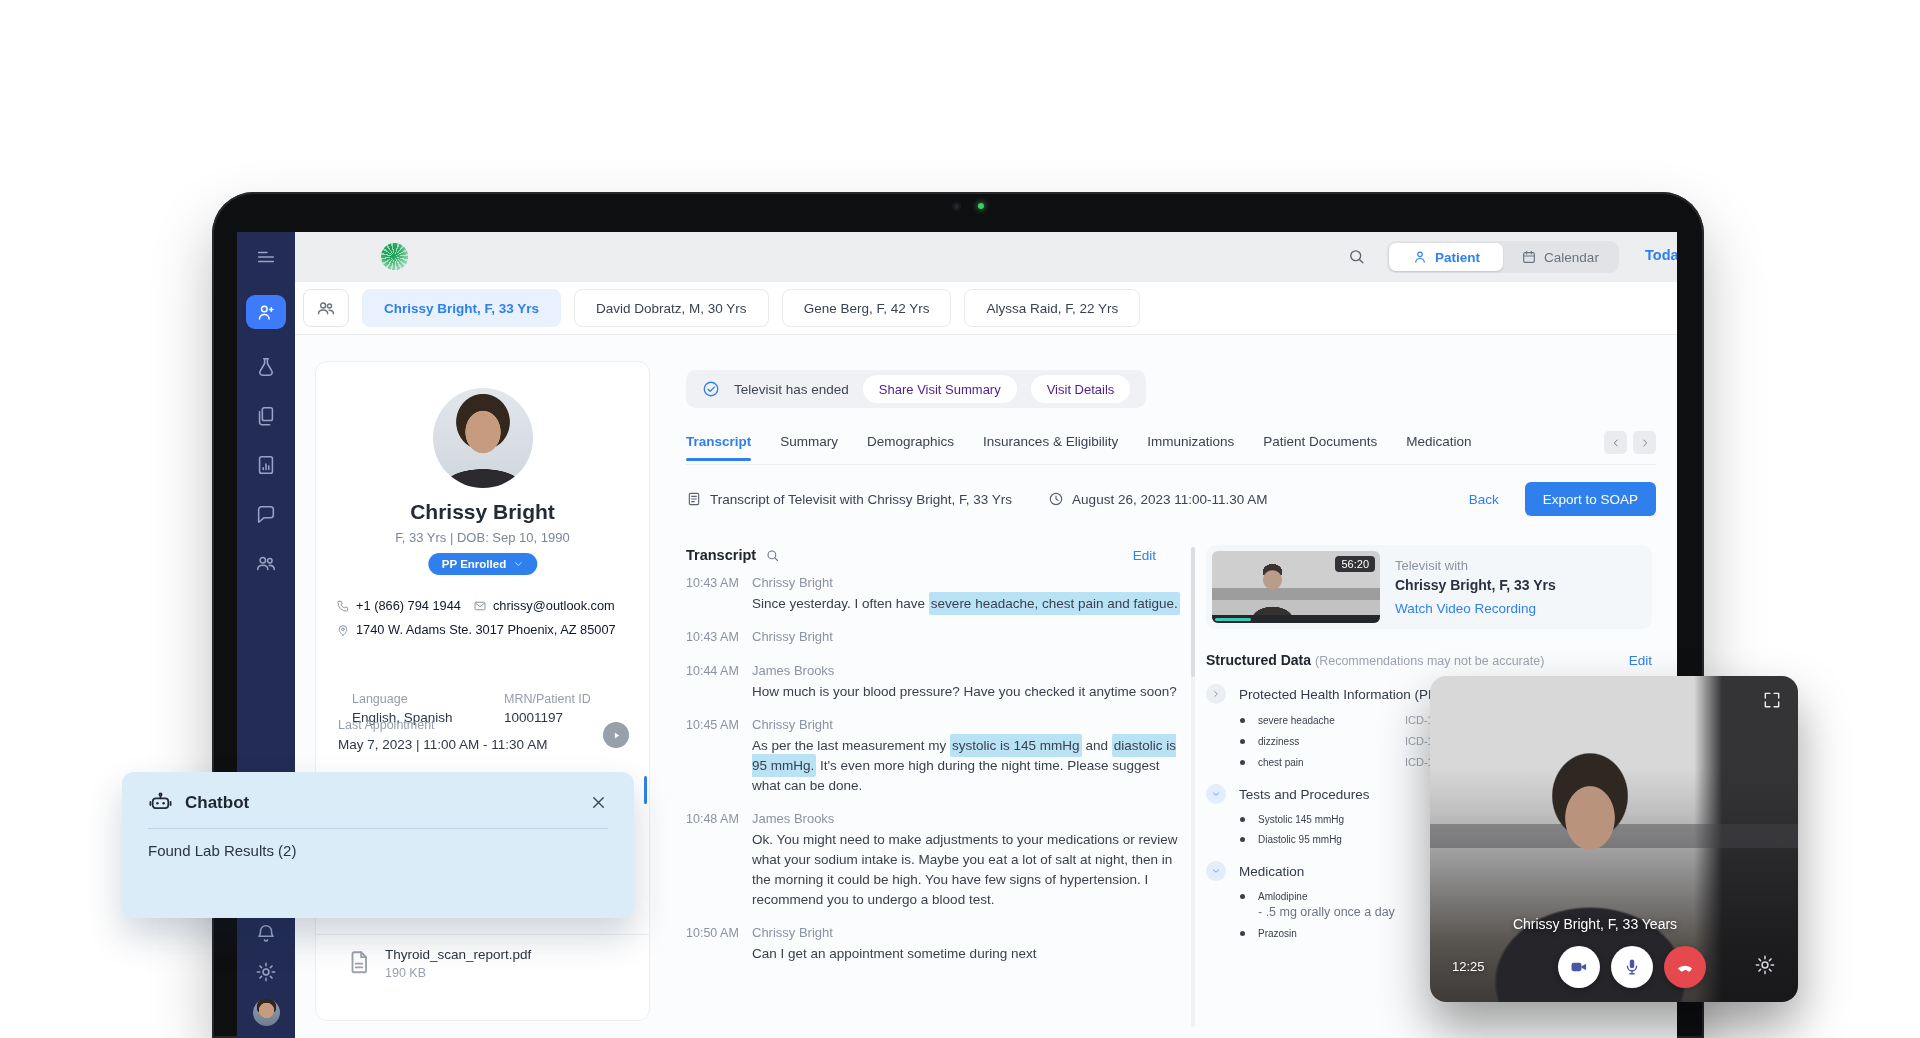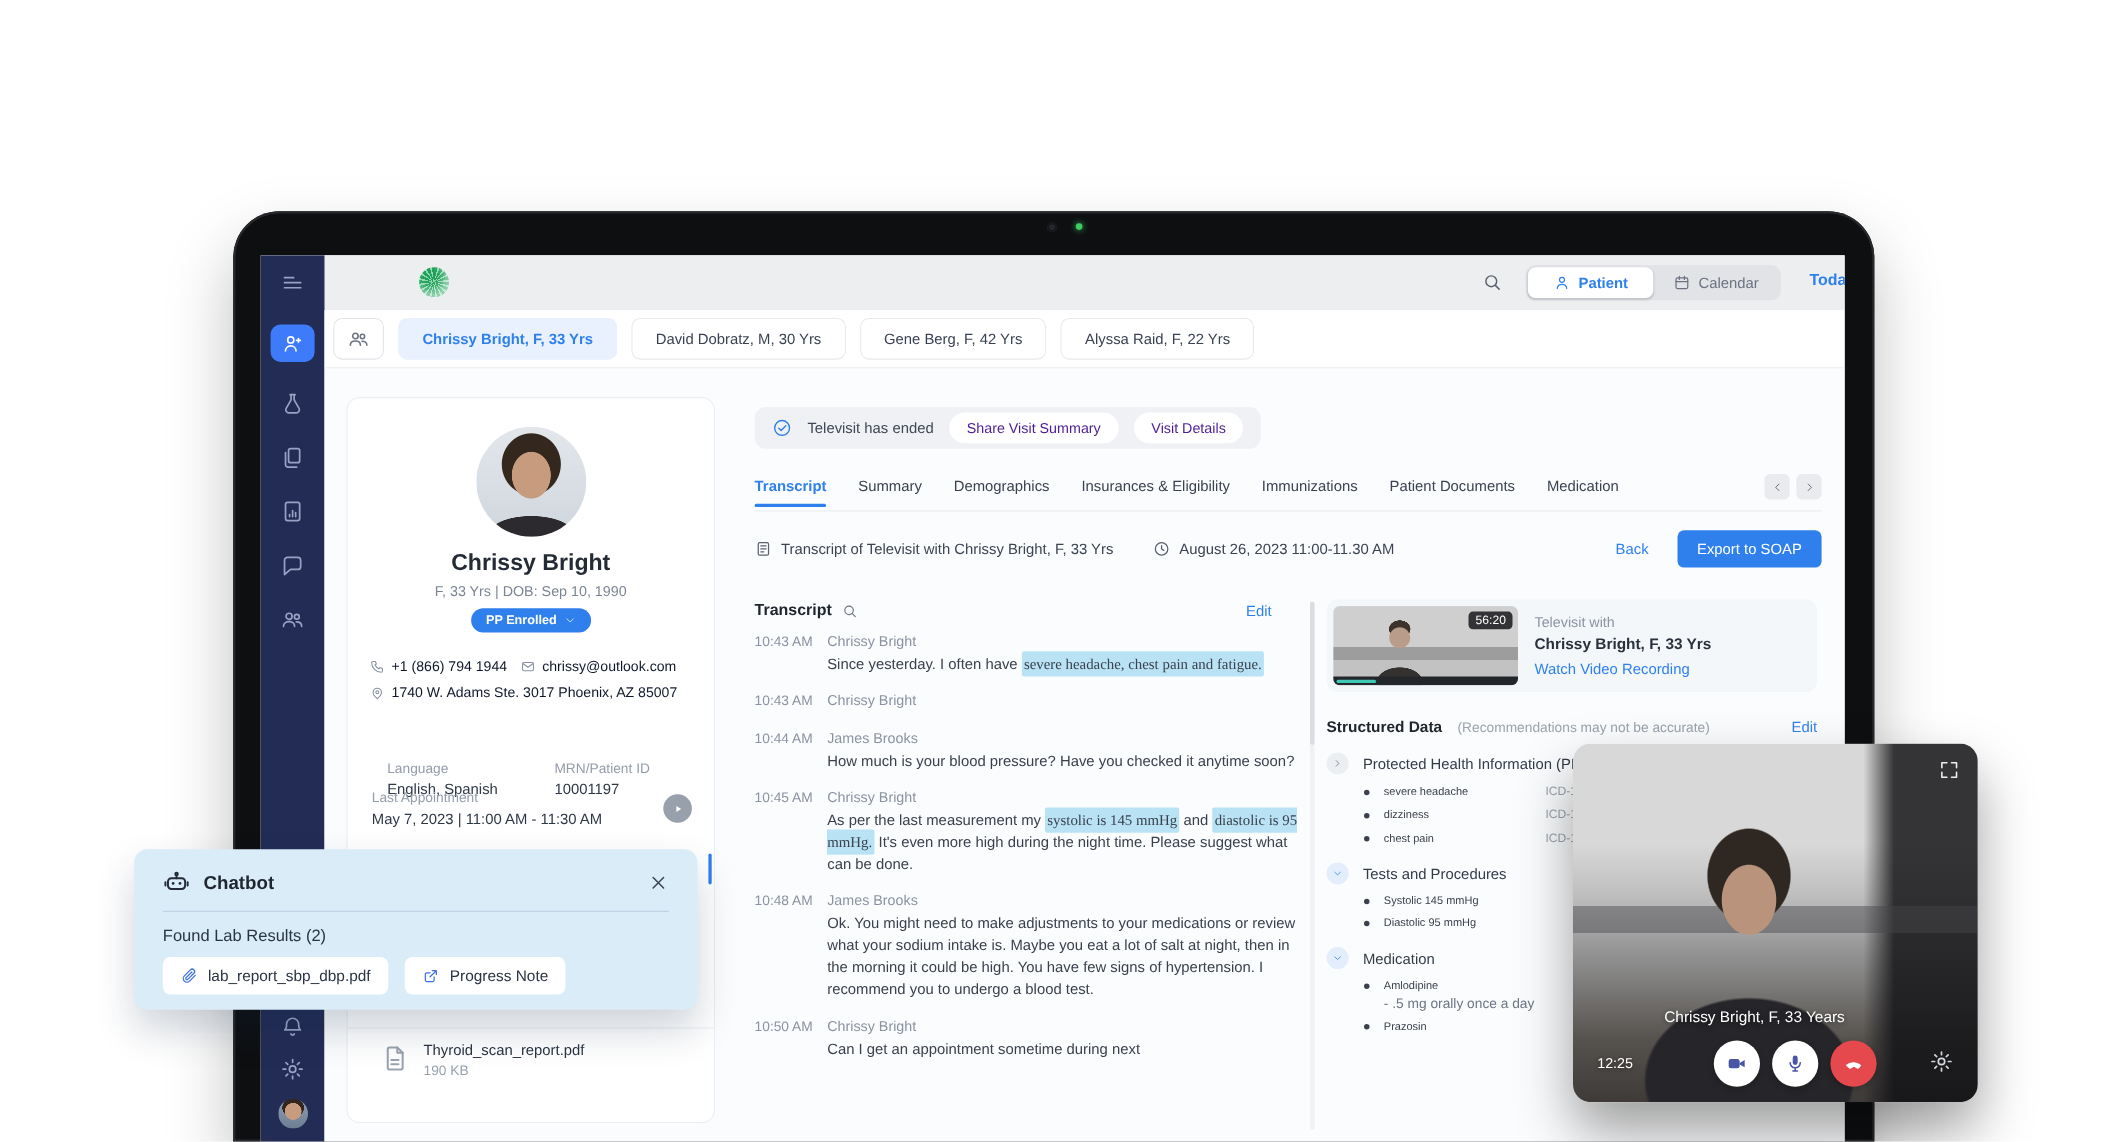--- a/index.html
+++ b/index.html
@@ -105,39 +105,39 @@
   .thtitle{font-size:14.5px;font-weight:700;color:#20262E;}
   .theader .mag{width:15px;height:15px;color:#6B7380;margin-left:9px;cursor:pointer;}
   .thedit{margin-left:auto;color:#2F80ED;font-size:13.5px;cursor:pointer;}
 
   .messages{position:absolute;left:391px;top:240px;width:502px;}
   .msg{display:flex;margin-bottom:15px;}
   .mtime{width:63px;flex:none;font-size:12.5px;color:#8B93A2;padding-top:1px;}
   .mbody{margin-left:3px;}
   .mspk{font-size:13px;color:#8B93A2;margin-bottom:4px;}
   .mtxt{font-size:13.5px;color:#3A414D;line-height:20px;max-width:432px;}
-  .hl{background:#B9E3F5;padding:4px 2px;border-radius:2px;font-family:Liberation Serif, serif;}
+  .hl{background:#B9E3F5;padding:4px 2px;border-radius:2px;}
   .tscroll{position:absolute;left:896px;top:212px;width:4px;height:480px;background:#EFF1F4;border-radius:2px;}
   .tscroll i{position:absolute;left:0;top:0;width:4px;height:130px;background:#D9DDE2;border-radius:2px;}
 
   
   .rpanel{position:absolute;left:911px;top:210px;width:446px;}
   .vcard{height:84px;background:#F3F7FA;border-radius:10px;display:flex;padding:6px;gap:15px;box-sizing:border-box;}
   .vthumb{position:relative;width:140px;height:72px;border-radius:6px;overflow:hidden;flex:none;cursor:pointer;background:
       radial-gradient(circle at 36% 40%,#b99d8a 0 9px,transparent 10px),
       radial-gradient(ellipse 16px 13px at 36% 29%,#3c332e 0 60%,transparent 62%),
       radial-gradient(ellipse 34px 22px at 36% 96%,#35312f 0 60%,transparent 62%),
       linear-gradient(180deg,#cfcfcf 0 52%,#9d9d9d 52% 68%,#c2c2c2 68%); padding-left: 28px;}
   .vbadge{position:absolute;top:5px;right:5px;background:rgba(24,24,28,.85);color:#fff;font-size:11px;padding:2px 6px;border-radius:4px;}
   .vprog{position:absolute;left:0;right:0;bottom:0;height:8px;background:#23262B;}
   .vprog i{position:absolute;left:3px;top:2.5px;width:36px;height:3px;background:#3FC8B4;border-radius:2px;}
   .vlabel{font-size:13px;color:#8B93A2;margin-top:7px;}
   .vpatient{font-size:14px;font-weight:700;color:#2A313D;margin-top:4px;}
   .vlink{font-size:13.5px;color:#2F80ED;margin-top:8px;cursor:pointer;}
-  .sdhead{margin-top:23px;display:flex;align-items:baseline;gap:14px;}
+  .sdhead{margin-top:23px;display:flex;align-items:baseline;gap:4px;}
   .sdtitle{font-size:14px;font-weight:700;color:#20262E;}
   .sdnote{font-size:12.5px;color:#9AA3AF;}
   .sdedit{margin-left:auto;font-size:13.5px;color:#2F80ED;cursor:pointer;}
   .sections{margin-top:14px;}
   .sechead{display:flex;align-items:center;gap:13px;margin:16px 0 10px;cursor:pointer;}
   .chev{width:20px;height:20px;border-radius:50%;display:grid;place-items:center;flex:none;}
   .chev .ic{width:10px;height:10px;}
   .chev.exp{background:#E3EDFB;color:#2F80ED;}
   .chev.col{background:#ECEFF2;color:#6B7380;}
   .seclabel{font-size:13.5px;color:#333B49;white-space:nowrap;}
@@ -627,38 +627,20 @@
         </span>
       <span class="cb-title">Chatbot</span>
       <span class="ic cb-close">
           <svg viewBox="0 0 24 24" xmlns="http://www.w3.org/2000/svg">
             <path d="M6 6l12 12M18 6L6 18"></path>
           </svg>
         </span>
     </div>
     <div class="cb-div"></div>
     <div class="cb-found">Found Lab Results (2)</div>
-    <div class="cb-btns" id="cb-btns">
-        <button class="cb-btn">
-          <span class="ic">
-            <svg viewBox="0 0 24 24" xmlns="http://www.w3.org/2000/svg">
-              <path d="M20.3 11.6l-7.8 7.8a5 5 0 0 1-7.1-7.1l8.3-8.3a3.3 3.3 0 0 1 4.7 4.7l-8.3 8.3a1.6 1.6 0 0 1-2.3-2.3l7.8-7.8"></path>
-            </svg>
-          </span>
-          <span>lab_report_sbp_dbp.pdf</span>
-        </button>
-        <button class="cb-btn">
-          <span class="ic">
-            <svg viewBox="0 0 24 24" xmlns="http://www.w3.org/2000/svg">
-              <path d="M13.5 5H19v5.5M19 5l-8.5 8.5M16 13.5V18a2 2 0 0 1-2 2H6a2 2 0 0 1-2-2V10a2 2 0 0 1 2-2h4.5"></path>
-            </svg>
-          </span>
-          <span>Progress Note</span>
-        </button>
-      </div>
   </div>
 
   <div class="call">
     <span class="ic fs">
         <svg viewBox="0 0 24 24" xmlns="http://www.w3.org/2000/svg">
           <path d="M4 9.5V4h5.5M20 9.5V4h-5.5M4 14.5V20h5.5M20 14.5V20h-5.5"></path>
         </svg>
       </span>
     <div class="cname">Chrissy Bright, F, 33 Years</div>
     <div class="ctime">12:25</div>

